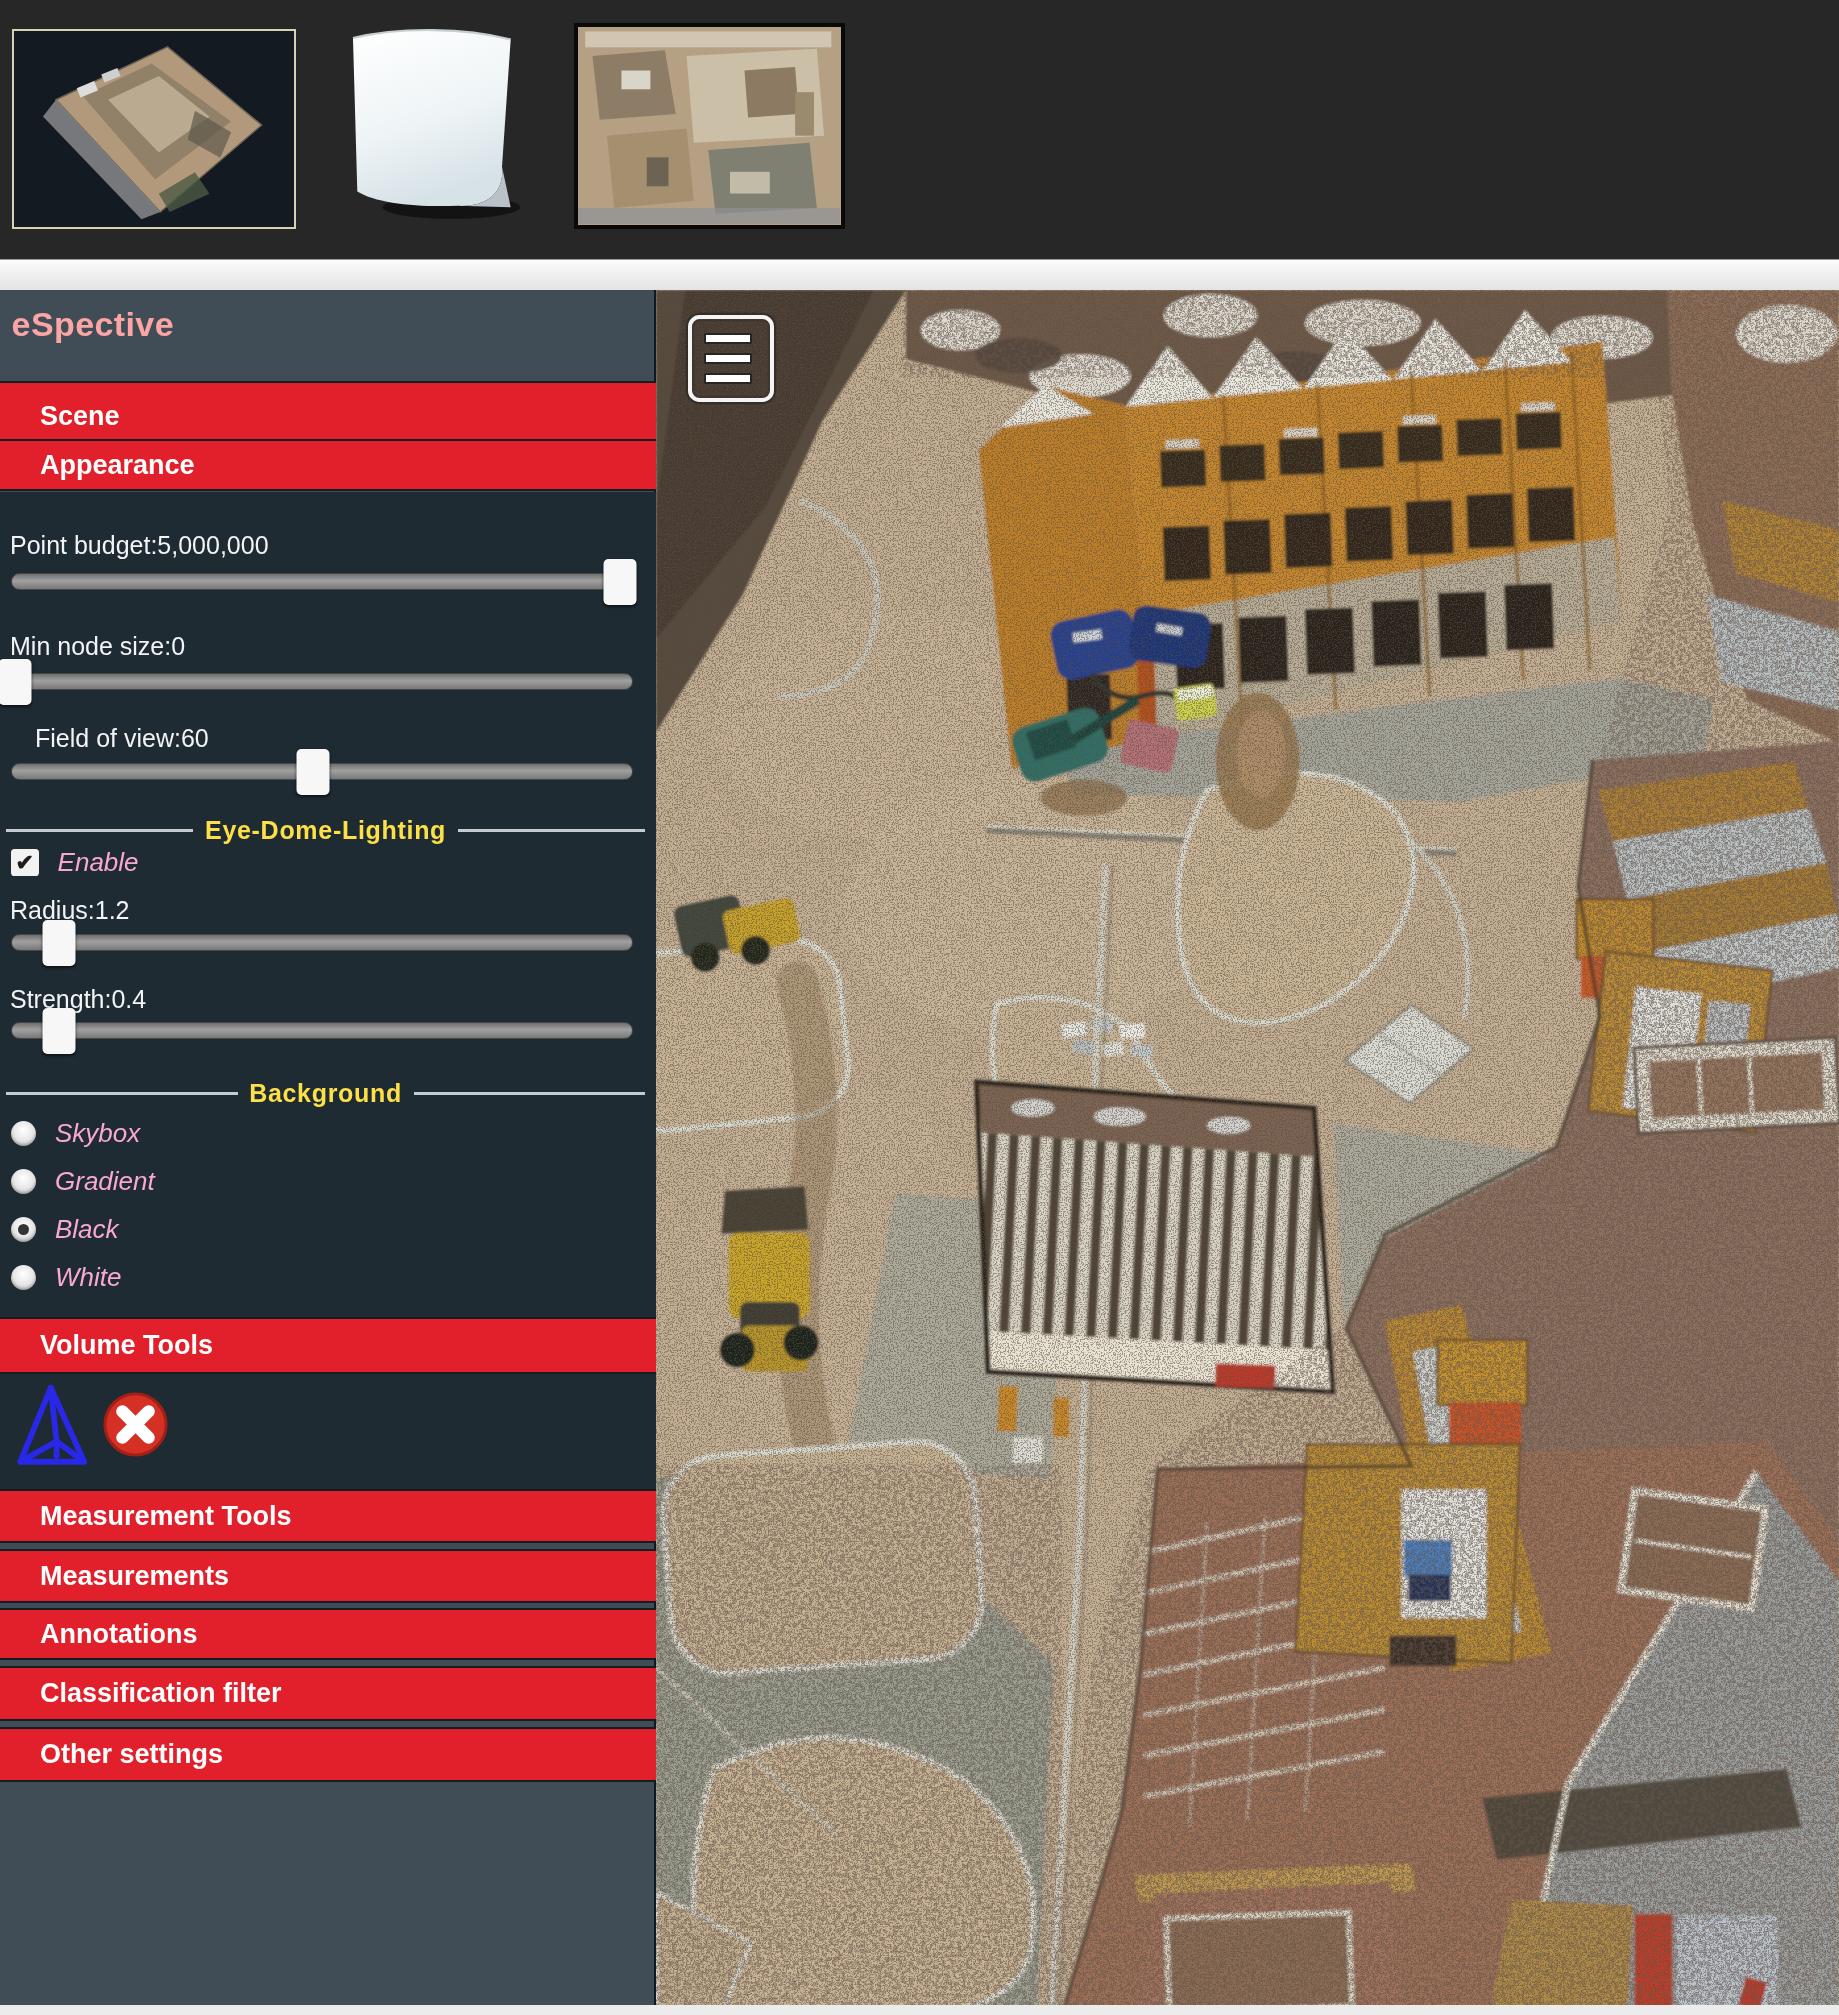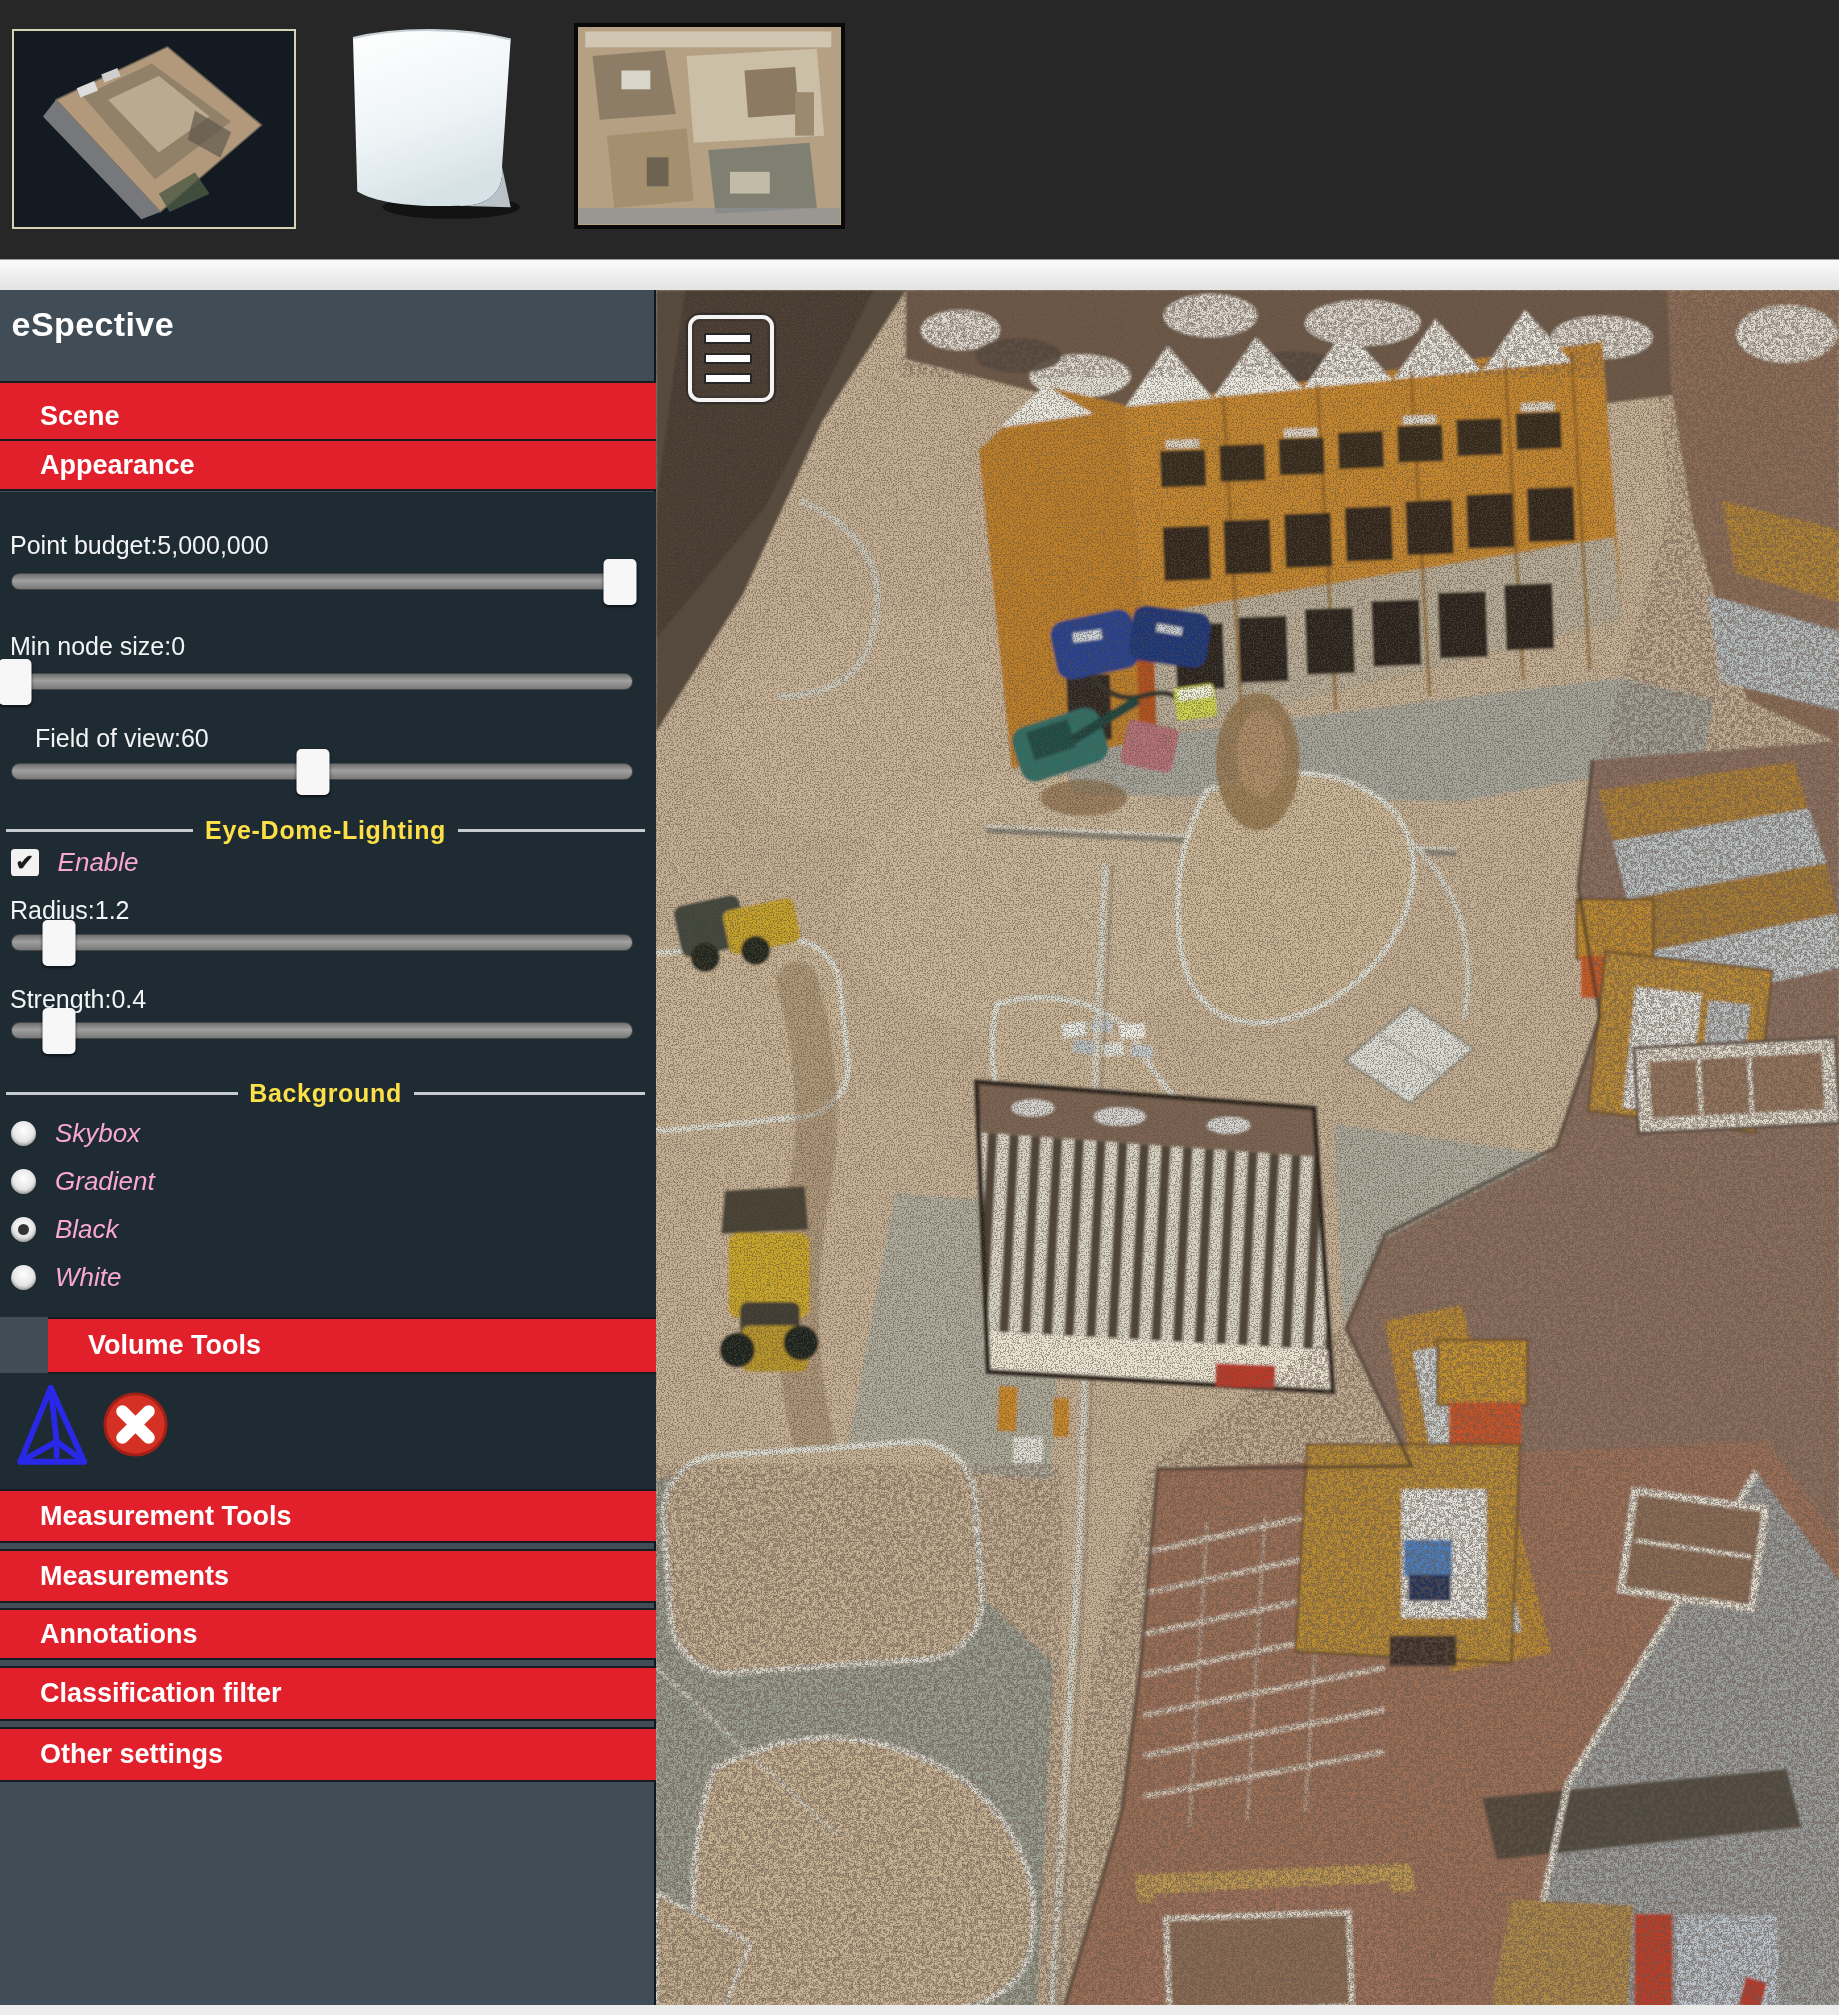--- a/index.html
+++ b/index.html
@@ -14,27 +14,27 @@
   #thumb1{left:11.6px;width:284px;height:200px;border:2.9px solid #d8d2b4;background:#141a21;box-sizing:border-box;}
   #thumb2{left:328px;top:25px;width:212px;height:204px;}
   #thumb3{left:574px;top:23px;width:271px;height:206px;border:4.4px solid #090909;background:#b5a084;box-sizing:border-box;}
   .separator{position:absolute;left:0;top:259px;width:1840px;height:31px;
     background:linear-gradient(#fbfbfb,#e3e3e3);border-top:0.7px solid #9a9a9a;box-sizing:border-box;}
   
   .sidebar{position:absolute;left:0;top:290px;width:656px;height:1725px;background:#404d56;border-right:2.2px solid #10181d;box-sizing:border-box;}
   .panel-dark{position:absolute;left:0;width:656px;background:#1f2b33;}
   #panelA{top:202px;height:825px;}
   #panelB{top:1083px;height:116px;}
-  .app-title{position:absolute;left:11.6px;top:14.5px;color:#ffffff;font-size:34px;font-weight:bold;letter-spacing:0.4px;}
+  .app-title{position:absolute;left:11.6px;top:14.5px;color:#fca5a5;font-size:34px;font-weight:bold;letter-spacing:0.4px;}
   .bar{position:absolute;left:0;width:656px;background:#e2202c;color:#fff;font-weight:bold;font-size:27px;
     display:flex;align-items:center;padding-left:40px;box-sizing:border-box;
     border-top:2.2px solid #141d23;border-bottom:2.2px solid #141d23;cursor:pointer;}
   #bar-scene{top:91px;height:70px;}
   #bar-appearance{top:149px;height:52px;}
-  #bar-volume{top:1027px;height:57px;margin-left:48px;}
+  #bar-volume{top:1027px;height:57px;}
   #bar-mtools{top:1199px;height:54px;}
   #bar-measurements{top:1259px;height:54px;}
   #bar-annotations{top:1318px;height:52px;}
   #bar-classification{top:1376px;height:55px;}
   #bar-other{top:1437px;height:55px;}
   .lbl{position:absolute;left:10px;color:#f2f4f5;font-size:25px;}
   #lbl-pb{top:241px;} #lbl-mn{top:342px;} #lbl-fov{top:434px;margin-left:25px;}
   #lbl-radius{top:606px;} #lbl-strength{top:695px;text-align:center;}
   .slider{position:absolute;left:11px;width:622px;height:17.4px;border-radius:8.7px;
     background:linear-gradient(#6f6f6f,#a0a0a0 45%,#787878);border:0.7px solid #474747;box-sizing:border-box;cursor:pointer;}

